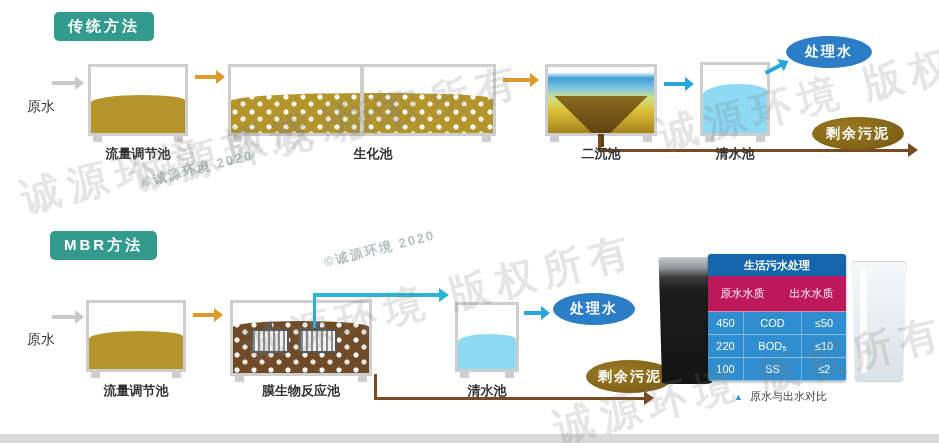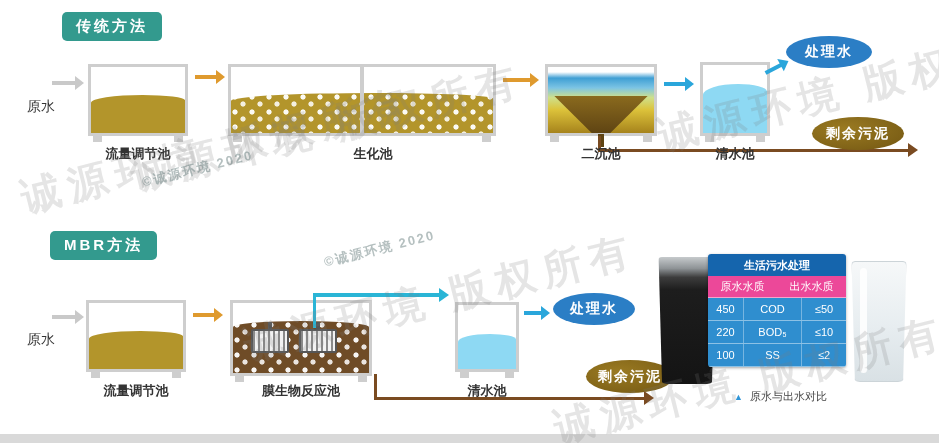--- a/index.html
+++ b/index.html
@@ -57,21 +57,21 @@
   
   .ellipse{position:absolute;border-radius:50%;color:#fff;font-weight:bold;font-size:14px;letter-spacing:2px;
     display:flex;align-items:center;justify-content:center;z-index:4}
   .treated{background:#2b7ec5}
   .sludge{background:radial-gradient(ellipse at 35% 35%,#9a7a22,#735712)}
 
   
   .qtable{position:absolute;left:708px;top:254px;width:138px;z-index:6;color:#fff;font-size:11px;text-align:center;
     border-radius:3px;overflow:hidden;box-shadow:0 1px 3px rgba(0,0,0,.35)}
   .qt-title{background:#1565ad;padding:4px 8px 3px;font-weight:bold}
-  .qt-sub{display:grid;grid-template-columns:1fr 1fr;background:#ec4899;padding:3px 0;border-bottom:1px solid rgba(255,255,255,.5)}
+  .qt-sub{display:grid;grid-template-columns:1fr 1fr;background:#be185d;padding:10px 0;border-bottom:1px solid rgba(255,255,255,.5)}
   .qt-row{display:grid;grid-template-columns:36px 1fr 44px;background:#2f8ecf;border-bottom:1px solid rgba(255,255,255,.45)}
   .qt-row > div{padding:5px 2px;border-right:1px solid rgba(255,255,255,.35)}
   .qt-row > div:last-child{border-right:none}
 
   
   .glass{position:absolute;border-radius:4px 4px 9px 9px;clip-path:polygon(1% 0,99% 0,93% 100%,7% 100%);z-index:5}
   .glass.dark{left:658px;top:257px;width:58px;height:127px;
     background:linear-gradient(180deg,#c6cacc 0%,#8e9396 9%,#3c3c3c 16%,#1d1d1d 26%,#141414 100%)}
   .glass.clear{left:851px;top:261px;width:56px;height:121px;box-sizing:border-box;border:1px solid #ccd4d8;
     background:linear-gradient(180deg,#f6f8f9 0%,#e7edf0 55%,#d9e1e5 100%)}
@@ -96,21 +96,21 @@
 <div class="canvas">
 
   <div class="wm" style="left:15px;top:172px">诚源环境 版权所有</div>
   <div class="wm" style="left:125px;top:150px">诚源环境 版权所有</div>
   <div class="wm" style="left:238px;top:320px">诚源环境 版权所有</div>
   <div class="wm" style="left:548px;top:402px">诚源环境 版权所有</div>
   <div class="wm" style="left:652px;top:110px">诚源环境 版权所有</div>
   <div class="wm small" style="left:140px;top:174px">©诚源环境 2020</div>
   <div class="wm small" style="left:322px;top:254px">©诚源环境 2020</div>
 
-  <div class="badge" style="left:62px;top:12px">传统方法</div>
+  <div class="badge" style="left:54px;top:12px">传统方法</div>
 
   <div class="arr gray" style="left:52px;top:76px;width:32px"></div>
   <div class="side-label" style="left:27px;top:98px">原水</div>
 
   <div class="tank" style="left:88px;top:64px;width:100px;height:72px">
     <div class="liquid olive" style="height:58%"></div>
   </div>
   <div class="tank-label" style="left:72px;top:145px;width:132px">流量调节池</div>
 
   <div class="arr orange" style="left:195px;top:70px;width:30px"></div>

